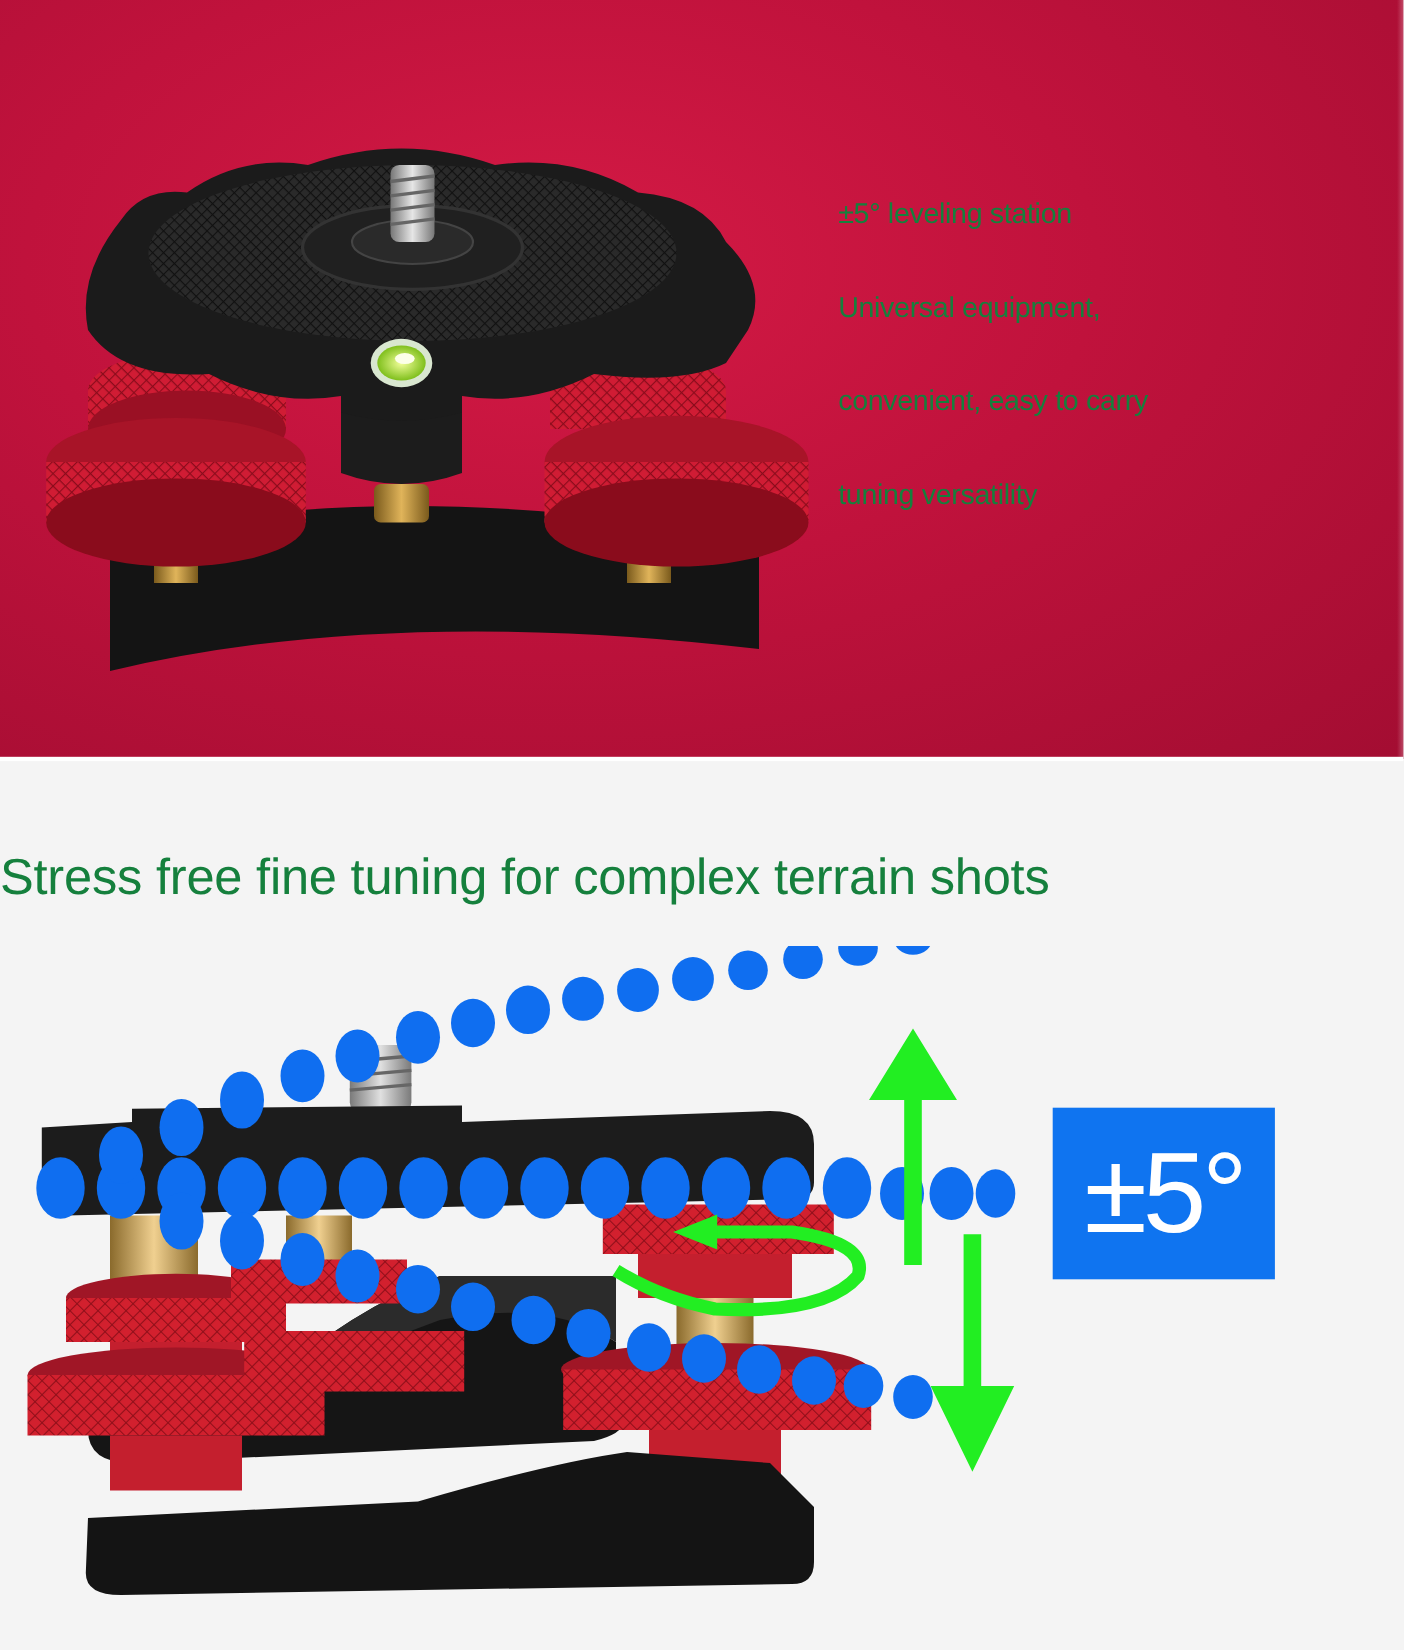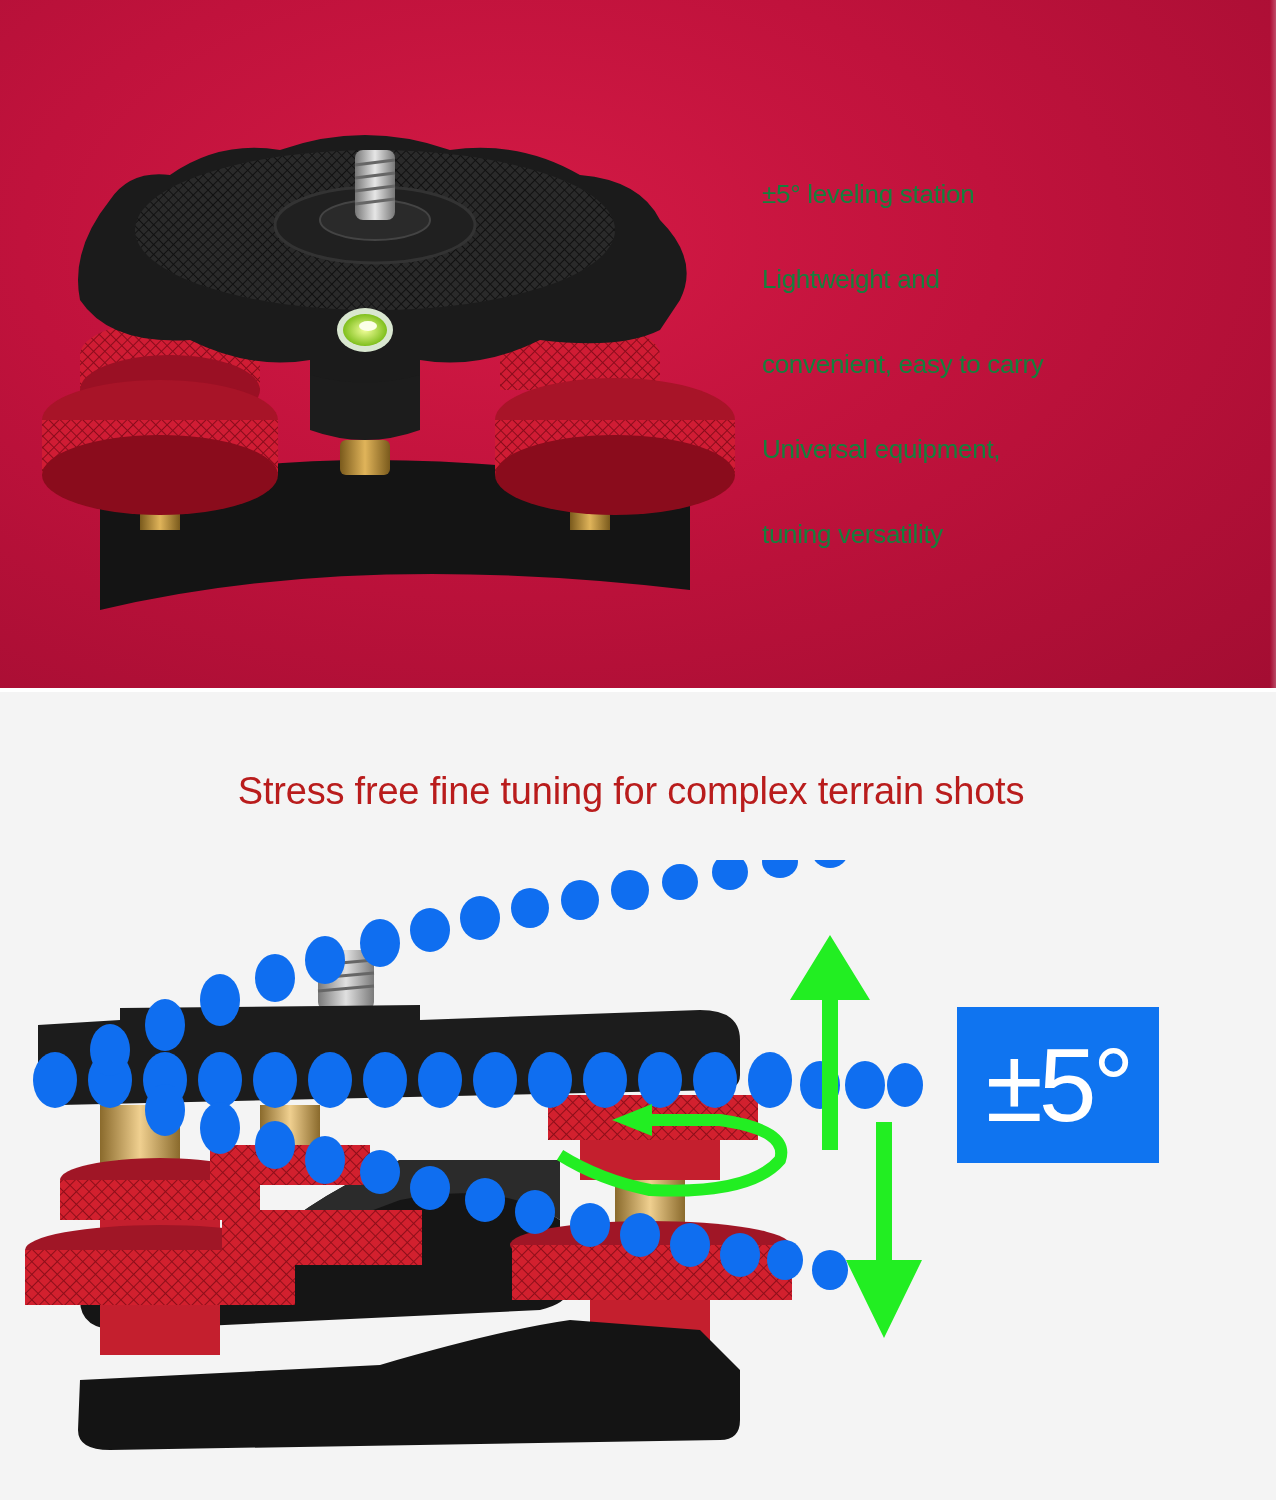--- a/index.html
+++ b/index.html
@@ -25,22 +25,22 @@
   .feature-line { display: block; white-space: nowrap; }
 
   
   .product-top { position: absolute; left: 20px; top: 130px; width: 720px; height: 510px; }
 
   
   .lower {
     position: absolute; left: 0; top: 692px; width: 1276px; height: 808px; background: #f4f4f4;
   }
   .tagline {
-    position: absolute; left: 0; top: 770px; width: 1262px; text-align: center;
-    color: #b91c1c; font-size: 38px; letter-spacing: -0.2px; white-space: nowrap;
+    position: absolute; left: 0; top: 770px; width: 1262px; 
+    color: #15803d; font-size: 46px; letter-spacing: -0.2px; white-space: nowrap;
   }
   .product-bottom { position: absolute; left: 0; top: 860px; width: 940px; height: 640px; }
 
   .degree-badge {
     position: absolute; left: 957px; top: 1007px; width: 202px; height: 156px;
     background: #0f74f0; color: #ffffff;
     display: flex; align-items: center; justify-content: center;
     font-size: 104px; font-weight: normal; letter-spacing: -4px;
   }
 </style>
@@ -108,23 +108,22 @@
   <rect x="335" y="20" width="40" height="70" rx="8" fill="url(#steel)"></rect>
   <path d="M335 35 L375 30 M335 48 L375 43 M335 61 L375 56 M335 74 L375 69" stroke="#666" stroke-width="3"></path>
 
   <ellipse cx="345" cy="200" rx="28" ry="22" fill="#d9e7d0"></ellipse>
   <ellipse cx="345" cy="200" rx="22" ry="16" fill="url(#bubble)"></ellipse>
   <ellipse cx="348" cy="196" rx="9" ry="5" fill="#fcffe8"></ellipse>
 </svg>
 
 <div class="feature-list">
   <span class="feature-line">±5° leveling station</span>
-  <span class="feature-line">Lightweight and</span>
+  <span class="feature-line">Universal equipment,</span>
   <span class="feature-line">convenient, easy to carry</span>
-  <span class="feature-line">Universal equipment,</span>
   <span class="feature-line">tuning versatility</span>
 </div>
 
 <div class="hero-bottom-edge"></div>
 
 <section class="lower"></section>
 
 <div class="tagline">Stress free fine tuning for complex terrain shots</div>
 
 <svg class="product-bottom" viewBox="0 0 940 640">

